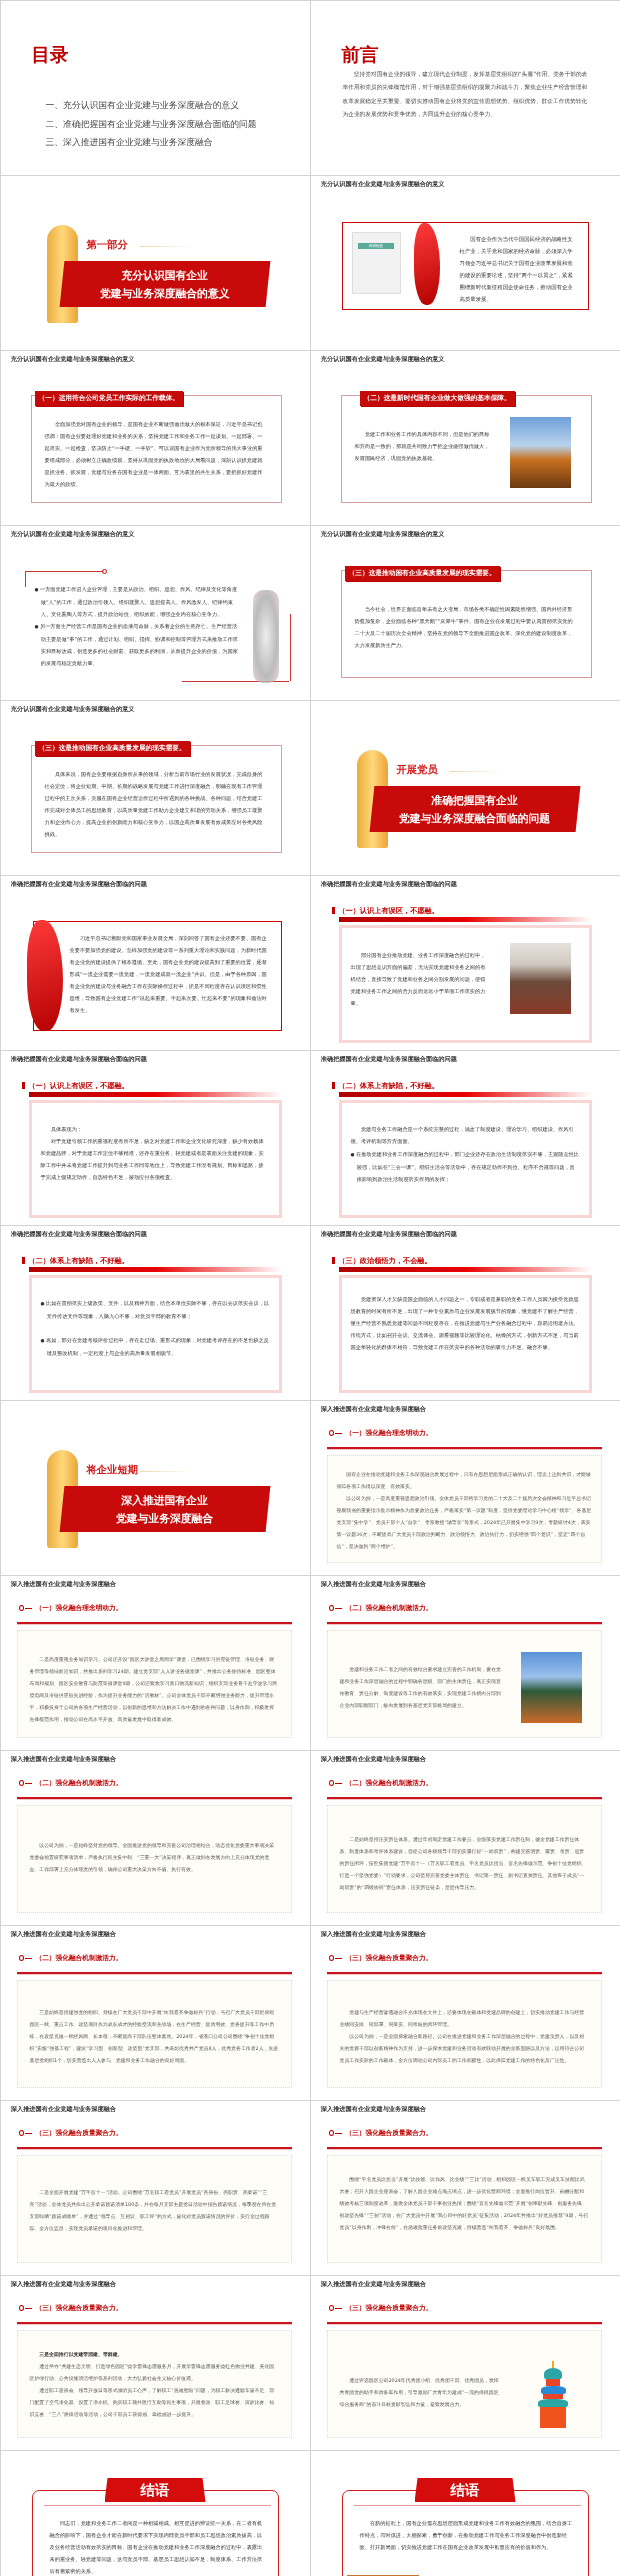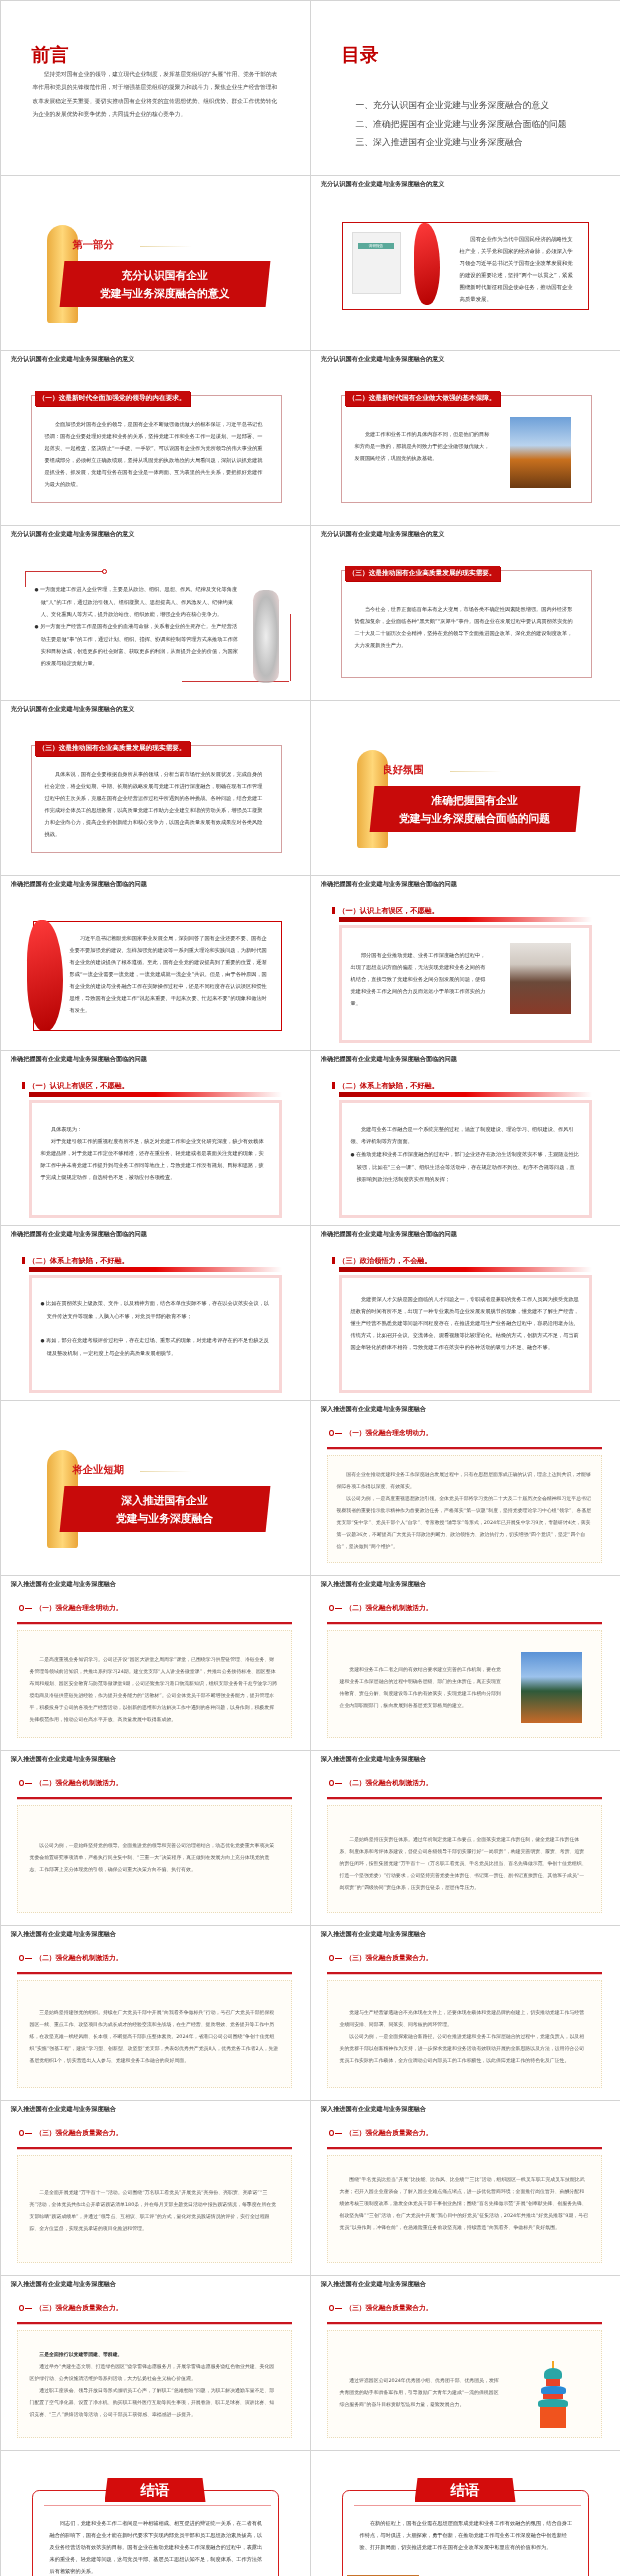--- a/index.html
+++ b/index.html
@@ -10,21 +10,21 @@
 .p{font-size:5.4px;line-height:12.4px;text-indent:2em;color:#333}
 .big-red{color:#c00000;font-family:"DejaVu Serif",serif;font-weight:bold}
 
 .pref-title{position:absolute;left:31px;top:41px;font-size:18.5px}
 .pref-text{position:absolute;left:32px;top:67px;width:247px;font-size:5.7px;line-height:13.4px;text-indent:2em;color:#444}
 .toc-title{position:absolute;left:31px;top:41px;font-size:18.5px}
 .toc-list{position:absolute;left:45px;top:95px;list-style:none}
 .toc-list li{font-size:8.8px;color:#444;line-height:18.5px}
 
 .pillar{position:absolute;left:46px;top:49px;width:31px;height:98px;background:linear-gradient(90deg,#e8a32a,#ffd36a,#e89a22);border-radius:15.5px 15.5px 3.1px 3.1px;opacity:.9}
-.part-label{position:absolute;left:72px;top:62px;font-size:10.3px;color:#d01818;font-family:Liberation Mono, monospace;font-weight:bold}
+.part-label{position:absolute;left:86px;top:62px;font-size:10.3px;color:#d01818;font-family:Liberation Mono, monospace;font-weight:bold}
 .part-line{position:absolute;left:139px;top:70px;width:52px;height:1px;background:linear-gradient(90deg,#e9d8a8,#fff)}
 .part-banner{position:absolute;left:61px;top:85px;width:206px;height:46px;background:#c80a0a;transform:skewX(-6deg);display:flex;align-items:center;justify-content:center}
 .part-banner div{transform:skewX(6deg);color:#fff;font-family:"DejaVu Serif",serif;font-weight:bold;font-size:10.8px;text-align:center;line-height:17.5px}
 
 .box{position:absolute;border:0.5px solid #d4a0a0}
 .tag{position:absolute;background:#c50a0a;color:#fff;font-family:"DejaVu Serif",serif;font-weight:bold;font-size:6.7px;padding:3.1px 4.1px;box-shadow:1px 1px 0 #b00}
 .photo{position:absolute;background:linear-gradient(180deg,#6ea0d8,#b9d3ee 40%,#c8701e 60%,#6b3a12)}
 .ribbon{position:absolute;background:linear-gradient(160deg,#ff3b3b,#b40000);border-radius:40% 60% 50% 50%}
 .sub-h{position:absolute;left:21.6px;top:30px;font-size:7.2px;color:#c00000;font-weight:bold}
 .sub-h::before{content:"";display:inline-block;width:3.1px;height:6.2px;background:#c00000;margin-right:3.1px;vertical-align:-0.5px}
@@ -42,34 +42,34 @@
 .conc-tab{position:absolute;left:104px;top:27px;width:101px;height:24px;background:#d40c0c;clip-path:polygon(3% 0,97% 0,100% 100%,0 100%);color:#fff;font-size:14.4px;text-align:center;line-height:24px}
 .conc-rule{position:absolute;left:43px;top:54px;width:227px;height:0.5px;background:#e99}
 .diamond{position:absolute;width:6.2px;height:6.2px;transform:rotate(45deg)}
 </style>
 </head>
 <body>
 
 <div id="grid">
 
   <div class="slide">
-    <div class="pref-title big-red">前言</div>
-    <div class="pref-text">坚持党对国有企业的领导，建立现代企业制度，发挥基层党组织的“头雁”作用、党务干部的表率作用和党员的先锋模范作用，对于增强基层党组织的凝聚力和战斗力，聚焦企业生产经营管理和改革发展稳定至关重要。要切实推动国有企业将党的宣传思想优势、组织优势、群众工作优势转化为企业的发展优势和竞争优势，共同提升企业的核心竞争力。</div>
-  </div>
-
-  <div class="slide">
     <div class="toc-title big-red">目录</div>
     <ul class="toc-list">
       <li>一、充分认识国有企业党建与业务深度融合的意义</li>
       <li>二、准确把握国有企业党建与业务深度融合面临的问题</li>
       <li>三、深入推进国有企业党建与业务深度融合</li>
     </ul>
   </div>
 
   <div class="slide">
+    <div class="pref-title big-red">前言</div>
+    <div class="pref-text">坚持党对国有企业的领导，建立现代企业制度，发挥基层党组织的“头雁”作用、党务干部的表率作用和党员的先锋模范作用，对于增强基层党组织的凝聚力和战斗力，聚焦企业生产经营管理和改革发展稳定至关重要。要切实推动国有企业将党的宣传思想优势、组织优势、群众工作优势转化为企业的发展优势和竞争优势，共同提升企业的核心竞争力。</div>
+  </div>
+
+  <div class="slide">
     <div class="pillar"></div>
     <div class="part-label">第一部分</div>
     <div class="part-line"></div>
     <div class="part-banner">
         <div><span>充分认识国有企业</span><br><span>党建与业务深度融合的意义</span></div>
       </div>
   </div>
 
   <div class="slide">
     <div class="hdr">充分认识国有企业党建与业务深度融合的意义</div>
@@ -77,28 +77,28 @@
     <div style="position:absolute;left:41px;top:56px;width:49px;height:62px;background:#f2f2f2;border:0.5px solid #ddd">
       <div style="margin:10.3px 5.2px;background:#5aa99a;color:#fff;font-size:3.6px;text-align:center;padding:1px">调研报告</div>
     </div>
     <div class="ribbon" style="left:103px;top:47px;width:26px;height:82px"></div>
     <div class="p" style="position:absolute;left:149px;top:57px;width:118px;line-height:12px">国有企业作为当代中国国民经济的战略性支柱产业，关乎党和国家的经济命脉，必须深入学习领会习近平总书记关于国有企业改革发展和党的建设的重要论述，坚持“两个一以贯之”，紧紧围绕新时代新征程国企使命任务，推动国有企业高质量发展。</div>
   </div>
 
   <div class="slide">
     <div class="hdr">充分认识国有企业党建与业务深度融合的意义</div>
     <div class="box" style="left:30px;top:44px;width:251px;height:108px"></div>
-    <div class="tag" style="left:34px;top:40px">（一）这是新时代全面加强党的领导的内在要求。</div>
+    <div class="tag" style="left:34px;top:40px">（一）运用符合公司党员工作实际的工作载体。</div>
     <div class="p" style="position:absolute;left:44px;top:67px;width:222px;font-size:5.2px;line-height:12px">全面加强党对国有企业的领导，是国有企业不断做强做优做大的根本保证，习近平总书记也强调：国有企业要处理好党建和业务的关系，坚持党建工作和业务工作一起谋划、一起部署、一起落实、一起检查，坚决防止“一手硬、一手软”。可以说国有企业作为党所领导的伟大事业的重要组成部分，必须树立正确政绩观，坚持从巩固党的执政地位的大局看问题，深刻认识抓党建就是抓业务、抓发展，党建与业务在国有企业是一体两面、互为表里的共生关系，要把抓好党建作为最大的政绩。</div>
   </div>
 
   <div class="slide">
     <div class="hdr">充分认识国有企业党建与业务深度融合的意义</div>
     <div class="box" style="left:30px;top:44px;width:251px;height:108px"></div>
-    <div class="tag" style="left:34px;top:40px">（二）这是新时代国有企业做大做强的基本保障。</div>
+    <div class="tag" style="left:49px;top:40px">（二）这是新时代国有企业做大做强的基本保障。</div>
     <div class="p" style="position:absolute;left:44px;top:77px;width:135px;font-size:5.2px;line-height:12px">党建工作和业务工作的具体内容不同，但是他们的目标和方向是一致的，那就是共同致力于把企业做强做优做大，发展国民经济，巩固党的执政基础。</div>
     <div class="photo" style="left:199px;top:66px;width:61px;height:71px"></div>
   </div>
 
   <div class="slide">
     <div class="hdr">充分认识国有企业党建与业务深度融合的意义</div>
     <div style="position:absolute;left:24px;top:45px;width:78px;border-top:0.5px solid #c33"></div>
     <div style="position:absolute;left:101px;top:43px;width:5.2px;height:5.2px;border:1px solid #c00;border-radius:50%"></div>
     <div style="position:absolute;left:24px;top:45px;height:15.5px;border-left:0.5px solid #c33"></div>
     <div style="position:absolute;left:181px;top:155px;width:107px;border-top:0.5px solid #c33"></div>
@@ -119,21 +119,21 @@
 
   <div class="slide">
     <div class="hdr">充分认识国有企业党建与业务深度融合的意义</div>
     <div class="box" style="left:30px;top:44px;width:251px;height:108px"></div>
     <div class="tag" style="left:34px;top:40px">（三）这是推动国有企业高质量发展的现实需要。</div>
     <div class="p" style="position:absolute;left:44px;top:67px;width:222px;font-size:5.2px;line-height:12px">具体来说，国有企业要根据自身所从事的领域，分析当前市场行业的发展状况，完成自身的社会定位，将企业短期、中期、长期的战略发展与党建工作进行深度融合，明确在现有工作管理过程中的主次关系，克服在国有企业经营运作过程中所遇到的各种挑战、各种问题，结合党建工作完成对全体员工的思想教育，以高质量党建工作助力企业建立和谐的劳动关系，增强员工凝聚力和企业向心力，提高企业的创新能力和核心竞争力，以国企高质量发展有效成果应对各类风险挑战。</div>
   </div>
 
   <div class="slide">
     <div class="pillar"></div>
-    <div class="part-label">良好氛围</div>
+    <div class="part-label">开展党员</div>
     <div class="part-line"></div>
     <div class="part-banner">
         <div><span>准确把握国有企业</span><br><span>党建与业务深度融合面临的问题</span></div>
       </div>
   </div>
 
   <div class="slide">
     <div class="hdr">准确把握国有企业党建与业务深度融合面临的问题</div>
     <div class="box" style="left:32px;top:45px;width:249px;height:110px;border:1px solid #c00"></div>
     <div class="ribbon" style="left:26px;top:44px;width:36px;height:111px"></div>

